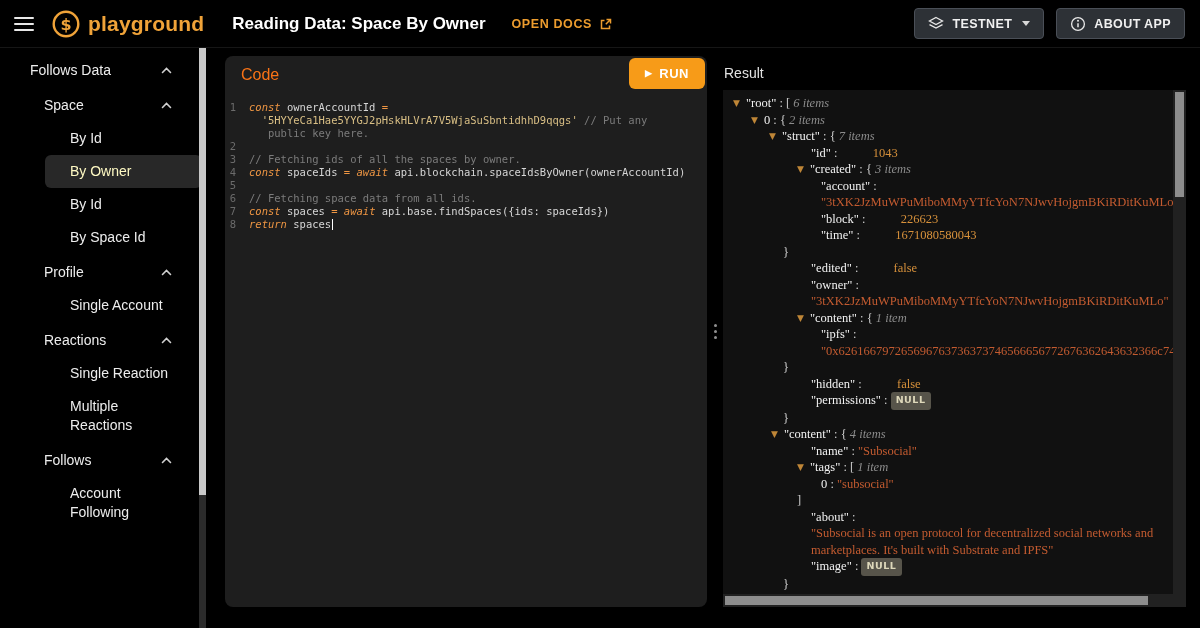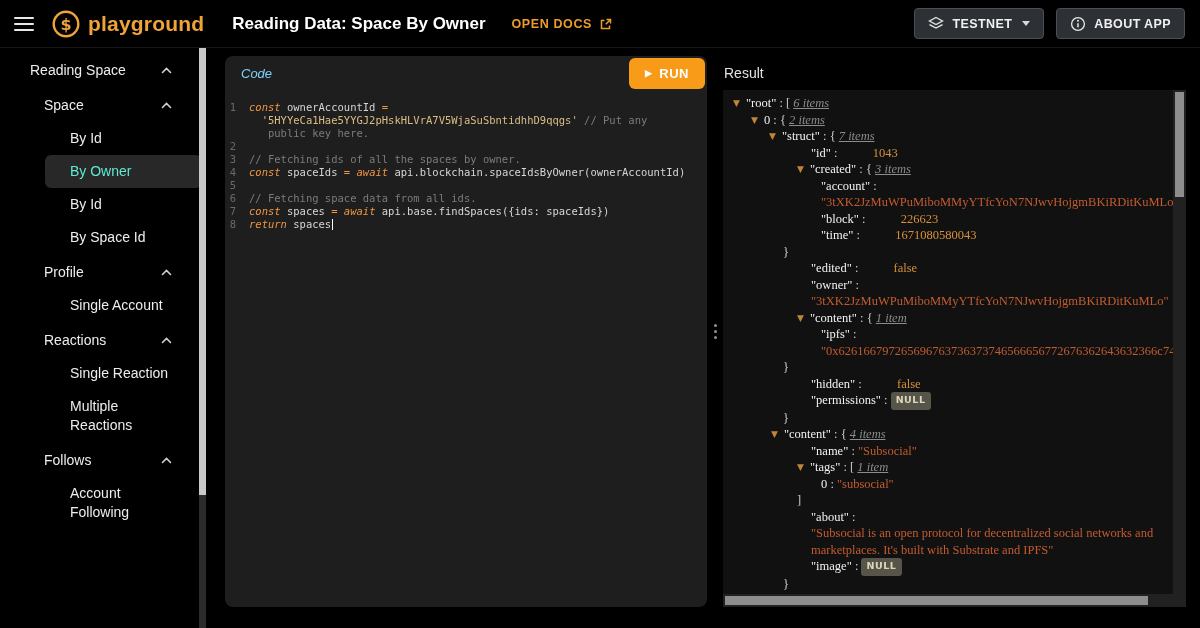--- a/index.html
+++ b/index.html
@@ -28,33 +28,33 @@
   .body { flex:1; display:flex; min-height:0; }
 
   
   .sidebar { width:206px; flex:0 0 206px; position:relative; padding-top:6px; overflow:hidden; background:#000; }
   .sb-item { position:relative; display:flex; align-items:flex-start; padding:7px 36px 7px 30px;
              color:#ededed; font-size:14px; line-height:19px; cursor:pointer; }
   .sb-item.lvl1 { padding-left:44px; margin-top:2px; }
   .sb-item.lvl2 { padding-left:70px; }
   .sb-label { max-width:115px; }
   .sb-item.active { background:#282828; border-radius:6px; margin-left:45px; margin-right:4px;
-                    padding-left:25px; color:#5eead4; }
+                    padding-left:25px; color:#fef9c3; }
   .sb-chevron { position:absolute; right:34px; top:13px; line-height:0; }
   .sb-scrollbar { position:absolute; top:0; right:0; width:7px; height:100%; background:#2b2b2b; }
   .sb-thumb { width:100%; height:77%; background:#c9c9c9; }
 
   
   .main { flex:1; display:flex; padding:8px 14px 21px 19px; min-width:0; }
 
   
   .code-panel { width:482px; flex:0 0 482px; background:#1e1e1e; border-radius:8px;
                 display:flex; flex-direction:column; overflow:hidden; }
   .code-head { position:relative; height:38px; flex:0 0 38px; }
-  .code-title { position:absolute; left:16px; top:10px; color:#7dd3fc; font-size:13px; font-weight:500;font-style:italic; }
+  .code-title { position:absolute; left:16px; top:10px; color:#f97316; font-size:16px; font-weight:500; }
   .run-btn { position:absolute; top:2px; right:2px; height:31px; padding:0 16px; background:#f79b18;
              border:none; border-radius:6px; color:#fff; font-weight:700; font-size:13px;
              display:flex; align-items:center; gap:7px; letter-spacing:.5px; cursor:pointer;
              font-family:"Liberation Sans",sans-serif; }
   .play-icon { font-size:9px; line-height:1; }
   .editor { flex:1; padding-top:7px; font-family:"DejaVu Sans Mono",monospace;
             font-size:10.5px; line-height:13px; cursor:text; }
   .code-row { display:flex; }
   .gutter { flex:0 0 24px; text-align:right; padding-right:13px; color:#6b6b6b; user-select:none; }
   .code-text { white-space:pre; color:#d6d6d6; }
@@ -77,21 +77,21 @@
   .json-area { flex:1; position:relative; background:#111; overflow:hidden; }
   .json-content { position:absolute; left:0; top:0; right:13px; bottom:13px; overflow:hidden;
                   padding:5px 0 0 10px; font-family:"Liberation Serif",serif; font-size:12.5px;
                   line-height:16.5px; color:#cfcfcf; }
   .json-row { white-space:nowrap; overflow:hidden; }
   .json-row.wrap { white-space:normal; }
   .jarrow { display:inline-block; color:#bf8637; font-size:9px; margin-right:6px;
             font-family:"DejaVu Sans",sans-serif; vertical-align:1px; cursor:pointer; }
   .jkey,.jikey { color:#f2f2f2; }
   .jpunc,.jbrace { color:#cfcfcf; }
-  .jmeta { color:#8c8c8c; font-style:italic;text-decoration:underline; }
+  .jmeta { color:#8c8c8c; font-style:italic; }
   .jnum,.jbool { color:#d7913b;margin-left:32px; }
   .jstr { color:#c35b30; }
   .jnull { display:inline-block; background:#57544a; color:#ded8ba; font-size:9.5px; font-weight:700;
            padding:0 6px 1px 5px; border-radius:3px; font-family:"DejaVu Sans",sans-serif;
            vertical-align:1px; letter-spacing:.5px; }
   .vscroll { position:absolute; top:0; right:0; bottom:13px; width:13px; background:#212121; }
   .vthumb { position:absolute; top:2px; left:2px; width:9px; height:105px; background:#8d8d8d; }
   .hscroll { position:absolute; left:0; bottom:0; right:13px; height:13px; background:#212121; }
   .hthumb { position:absolute; left:2px; top:2px; height:9px; width:94%; background:#8d8d8d; }
   .scroll-corner { position:absolute; right:0; bottom:0; width:13px; height:13px; background:#212121; }
@@ -147,21 +147,21 @@
       </span>
       <span>ABOUT APP</span>
     </button>
   </header>
 
   <div class="body">
 
     <nav class="sidebar">
       <div id="sb-items">
           <div class="sb-item lvl0">
-            <span class="sb-label">Reading Space</span>
+            <span class="sb-label">Follows Data</span>
             <span class="sb-chevron"><svg width="11" height="7" viewBox="0 0 11 7">
                 <path d="M1.5 5.5 L5.5 1.5 L9.5 5.5" fill="none" stroke="#d0d0d0" stroke-width="1.6" stroke-linecap="round"></path>
               </svg></span>
           </div>
           <div class="sb-item lvl1">
             <span class="sb-label">Space</span>
             <span class="sb-chevron"><svg width="11" height="7" viewBox="0 0 11 7">
                 <path d="M1.5 5.5 L5.5 1.5 L9.5 5.5" fill="none" stroke="#d0d0d0" stroke-width="1.6" stroke-linecap="round"></path>
               </svg></span>
           </div>

